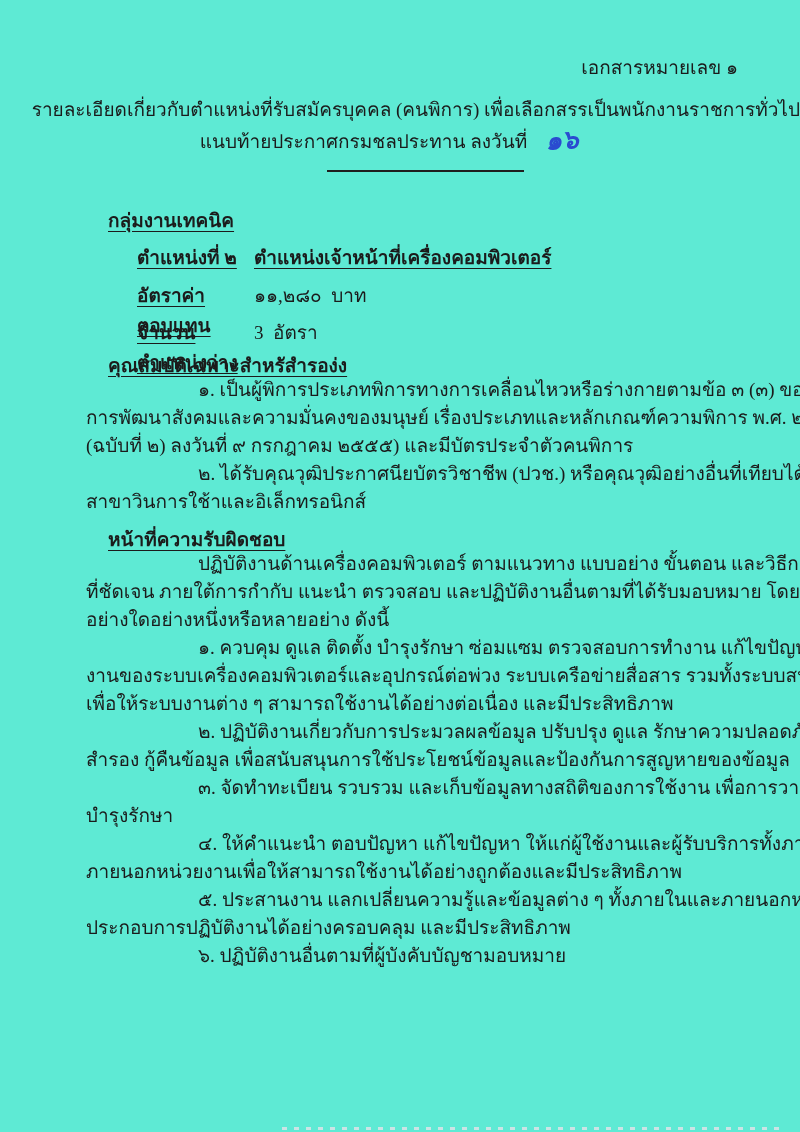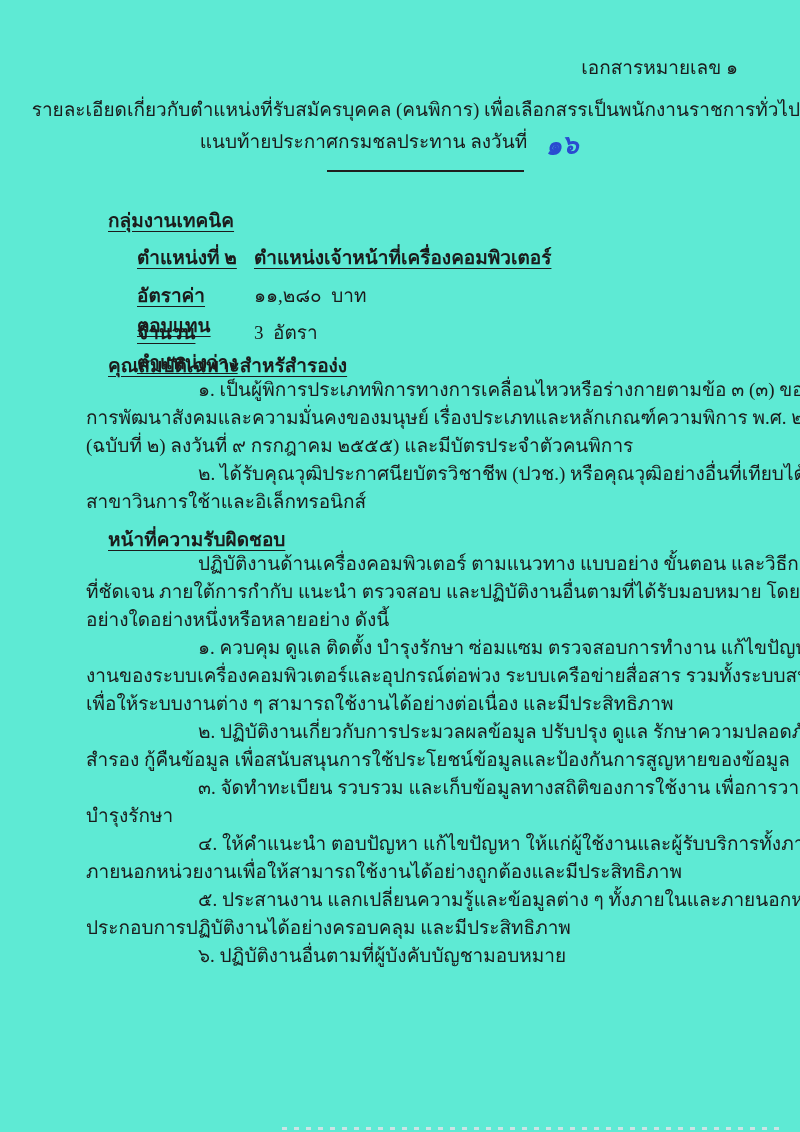--- a/index.html
+++ b/index.html
@@ -20,21 +20,21 @@
     font-size: 19px;
   }
   .title-line1 {
     position: absolute; top: 94px; left: 0; right: 0;
     text-align: right;
     font-size: 19px;
     white-space: pre;
   }
   .title-line2 {
     position: absolute; top: 126px; left: 0; right: 0;
-    display: flex; justify-content: center; align-items: center;
+    display: flex; justify-content: center; align-items: flex-start;
     font-size: 19px;
   }
   .title-line2 .seg { white-space: pre; }
   .handwritten-day {
     color: #2a4bd0;
     font-size: 26px;
     line-height: 20px;
     margin: 0 22px 0 18px;
     transform: rotate(-4deg) translateY(4px);
     display: inline-block;

